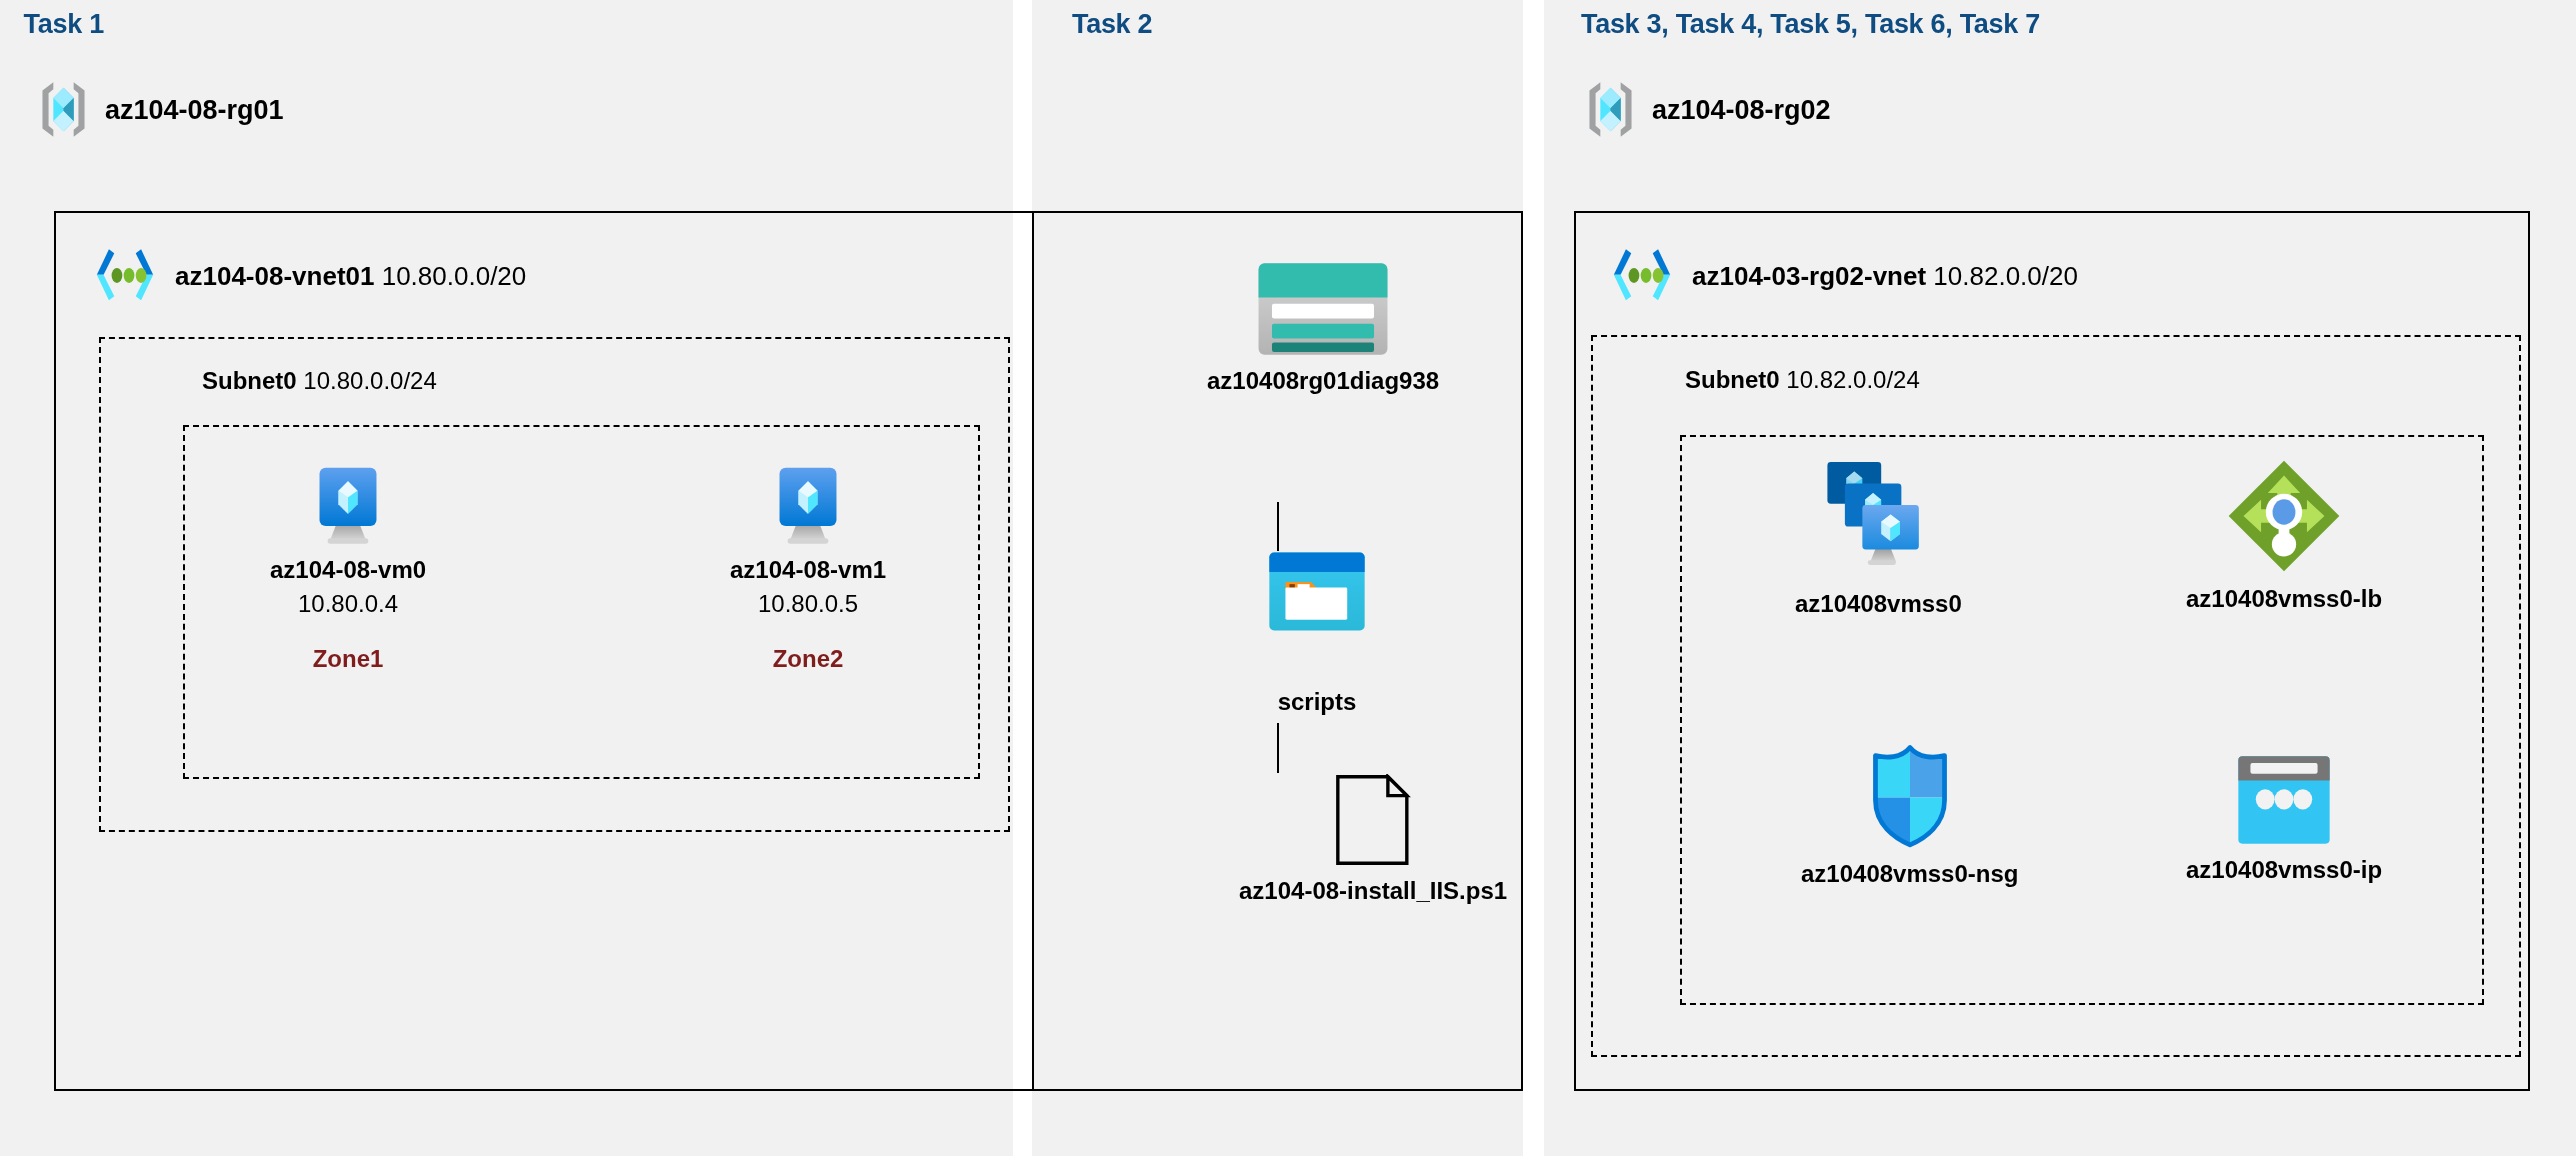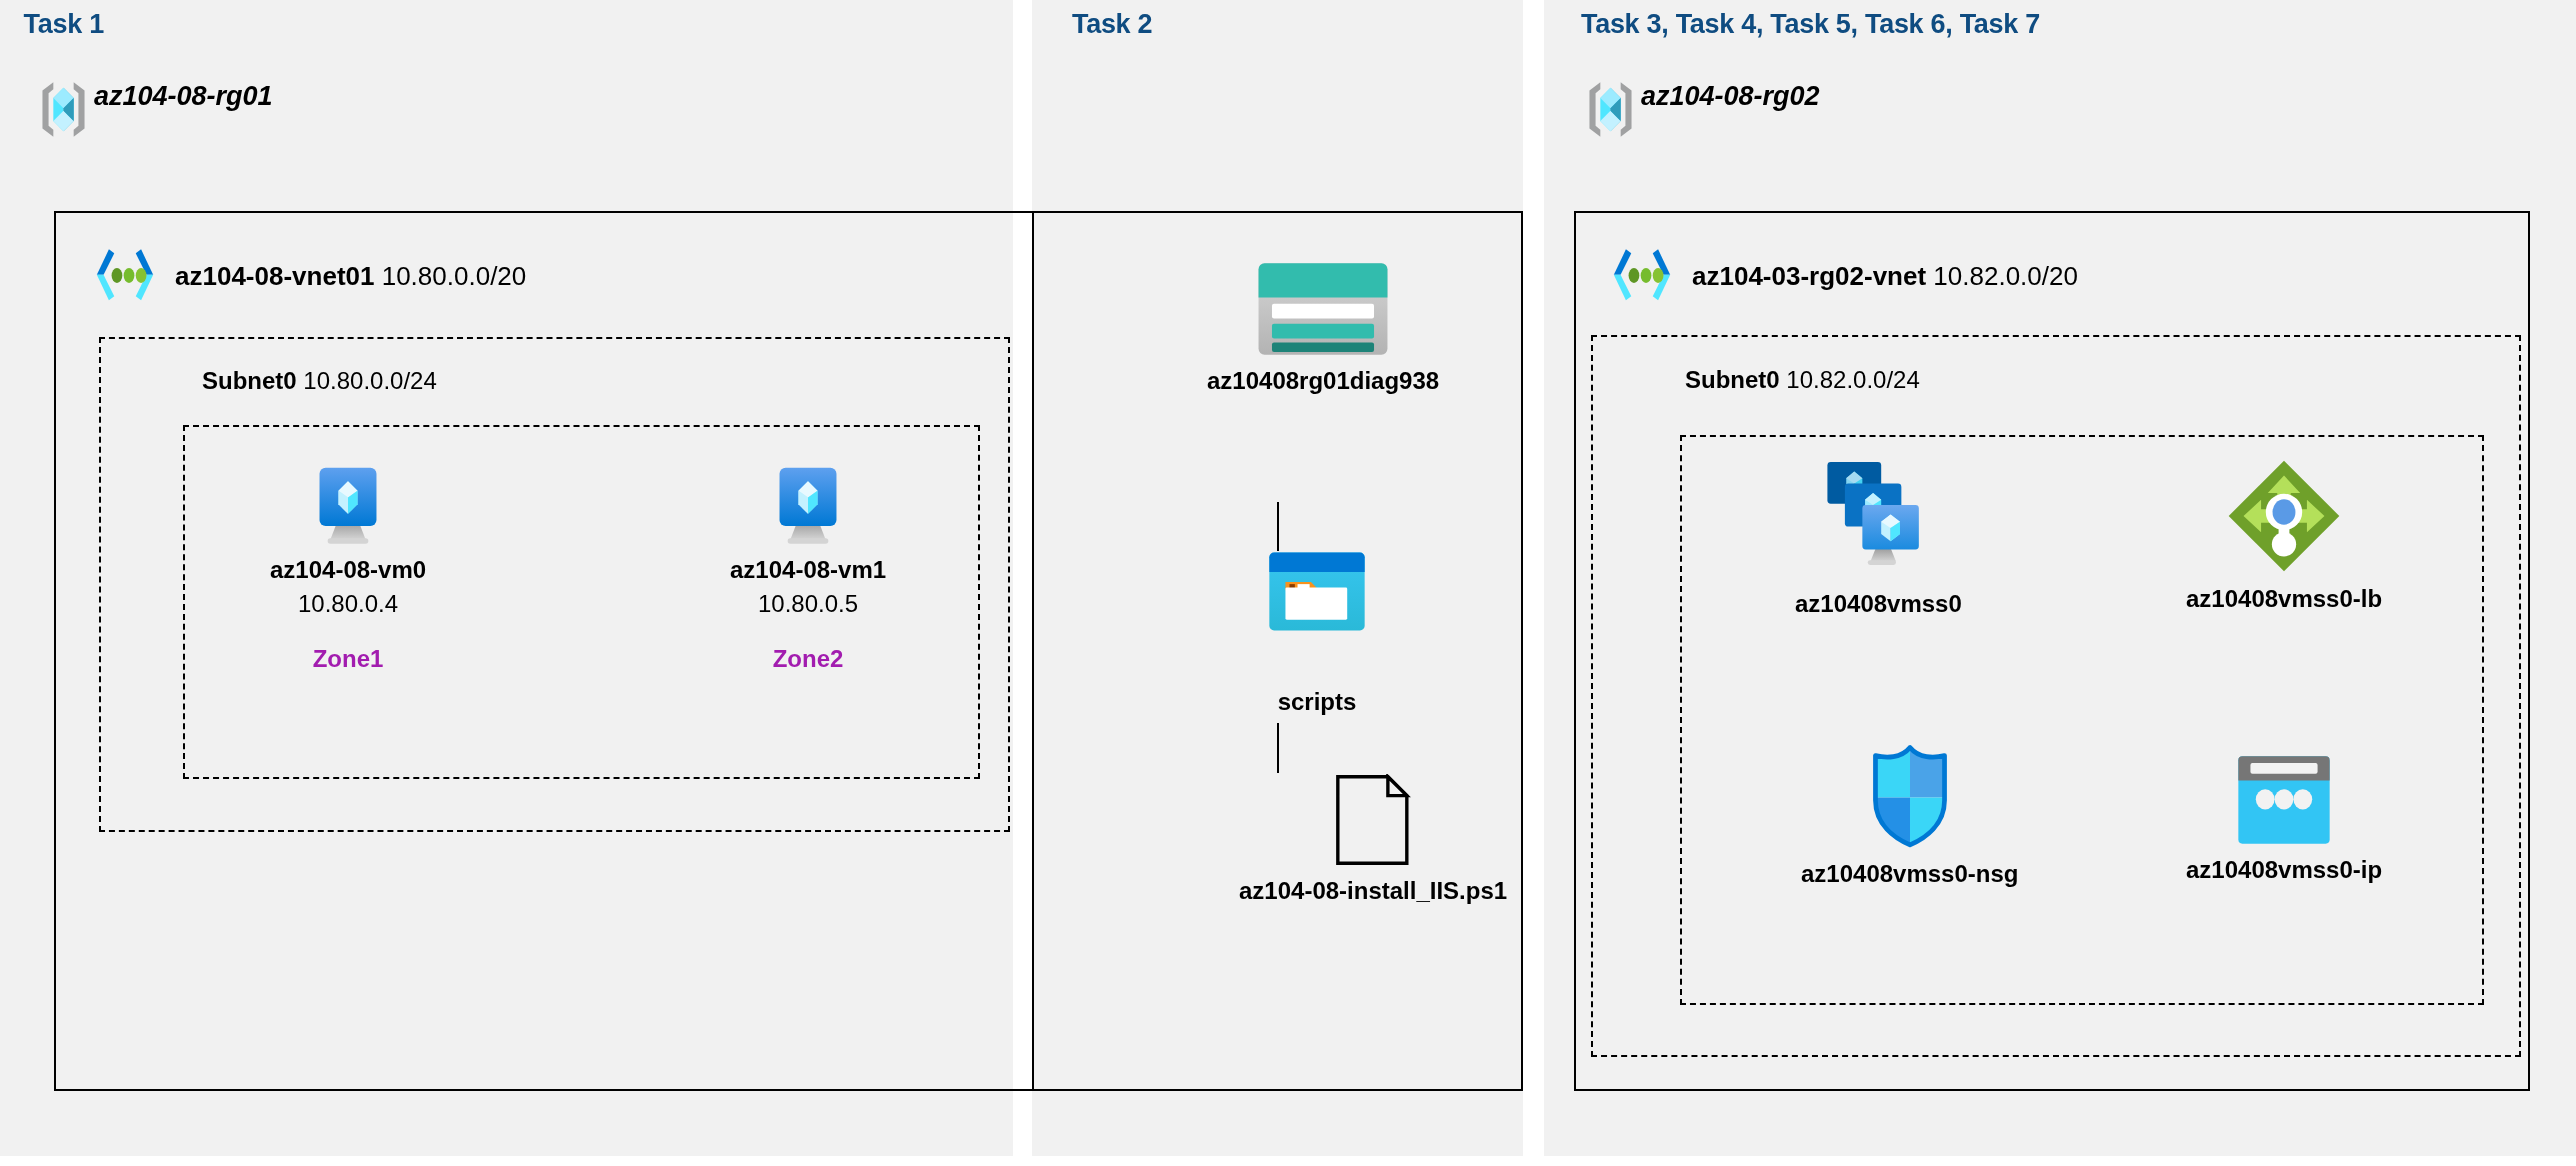--- a/index.html
+++ b/index.html
@@ -13,32 +13,32 @@
   .task-heading{
     position:absolute;
     color:#0f4c81;
     font-weight:bold;
     font-size:27px;
     letter-spacing:-0.3px;
     white-space:nowrap;
   }
   .solid-box{position:absolute;border:2px solid #000000;box-sizing:border-box;}
   .dashed-box{position:absolute;border:2px dashed #000000;box-sizing:border-box;}
-  .rg-row{position:absolute;display:flex;gap:4px;font-style:italic;}
+  .rg-row{position:absolute;display:flex;align-items:center;gap:15px;}
   .rg-label{font-size:27px;font-weight:bold;color:#000;white-space:nowrap;}
   .vnet-row{position:absolute;display:flex;align-items:center;gap:19px;}
   .vnet-label{font-size:26px;color:#000;white-space:nowrap;}
   .vnet-label b{font-weight:bold;margin-top:27px;}
   .subnet-label{position:absolute;font-size:24px;color:#000;white-space:nowrap;}
   .subnet-label b{font-weight:bold;}
   .node{position:absolute;display:flex;flex-direction:column;align-items:center;}
   .node-icon{display:block;}
   .node-name{font-size:24px;font-weight:bold;color:#000;margin-top:9.4px;white-space:nowrap;text-align:center;}
   .node-sub{font-size:24px;font-weight:normal;color:#000;margin-top:5.4px;white-space:nowrap;text-align:right;}
-  .node-zone{font-size:24px;font-weight:bold;color:#a21caf;margin-top:27px;white-space:nowrap;text-align:center;}
+  .node-zone{font-size:24px;font-weight:bold;color:#7f1d1d;margin-top:27px;white-space:nowrap;text-align:center;}
   .connector{position:absolute;background:#000;width:2px;}
 </style>
 </head>
 <body>
 
 <div class="panel" style="left:0px;top:0px;width:1013px;height:1156px;"></div>
 
 <div class="task-heading" style="left:23.6px;top:9.4px;">Task 1</div>
 
 <div class="rg-row" style="left:37px;top:81px;">

